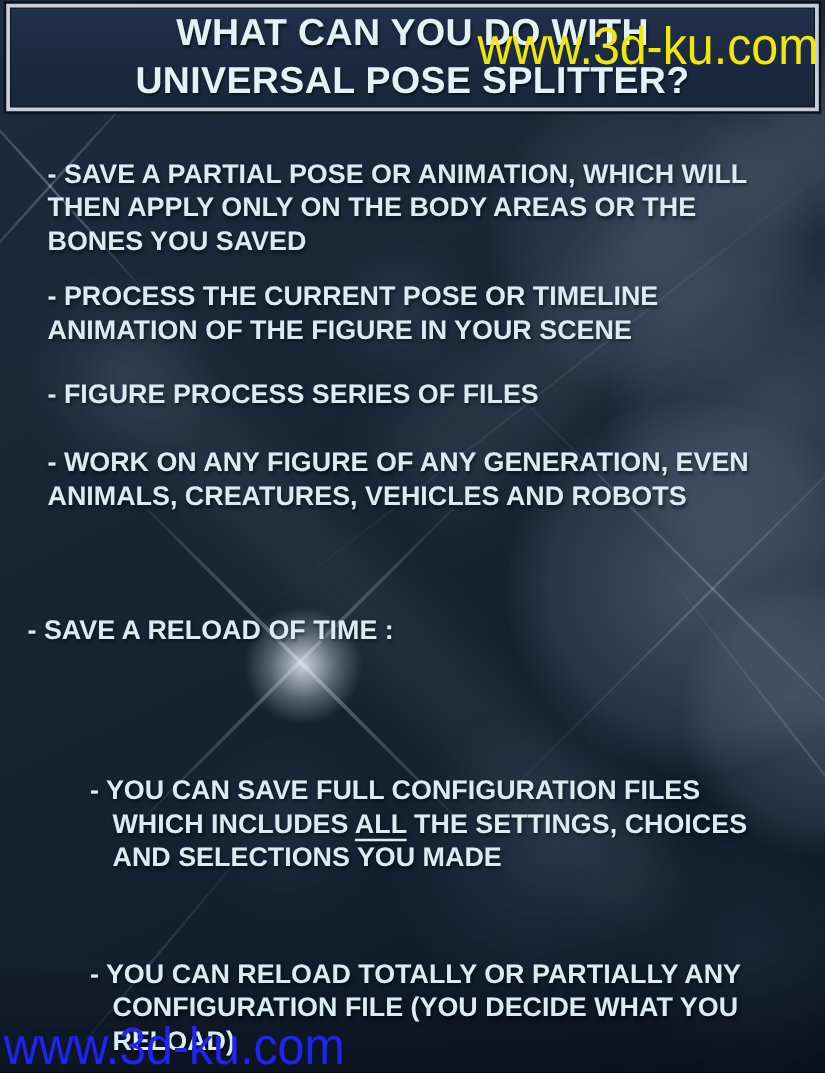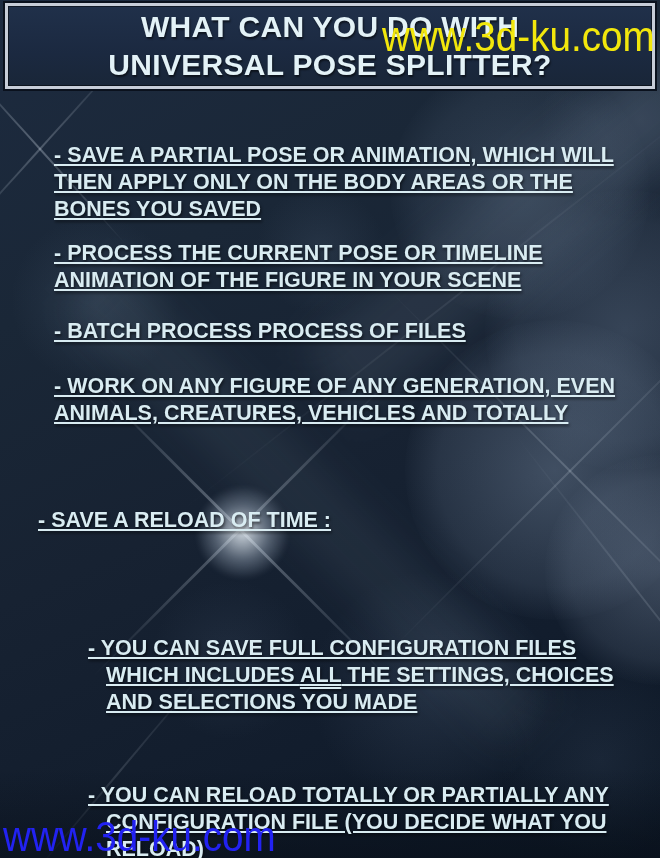--- a/index.html
+++ b/index.html
@@ -44,22 +44,22 @@
     background:linear-gradient(180deg,#20304a 0%,#1b2940 60%,#192638 100%);
     border:3px solid #c7cdd8;box-shadow:0 0 0 2px #0a111d, inset 0 0 0 1px rgba(0,0,0,.45);
     display:flex;align-items:center;justify-content:center;text-align:center;
   }
   .title{
     font-size:30px;font-weight:bold;line-height:38px;letter-spacing:.3px;
     color:#e3f2f7;white-space:pre-line;text-shadow:1px 2px 2px rgba(0,0,0,.55);
   }
   
   .para{
-    position:absolute;margin:16px;font-size:21.5px;font-weight:bold;line-height:27px;
-    color:#d9ecf2;white-space:pre;text-shadow:1px 2px 3px rgba(0,0,0,.55);text-decoration:underline;
+    position:absolute;margin:0;font-size:21.5px;font-weight:bold;line-height:27px;
+    color:#d9ecf2;white-space:pre;text-shadow:1px 2px 3px rgba(0,0,0,.55);
   }
   .lvl1{left:38px;}
   .lvl1b{left:22px;}
   .lvl2{left:72px;padding-left:18px;text-indent:-18px;}
   .p1{top:126px;} .p2{top:224px;} .p3{top:302px;} .p4{top:357px;}
   .p5{top:491px;} .p6{top:542px;} .p7{top:619px;} .p8{top:766px;}
   .u-word{text-decoration:underline;text-decoration-thickness:2px;text-underline-offset:5px;}
   
   .wm{position:absolute;font-size:42px;font-weight:400;line-height:1;white-space:nowrap;
       transform:scaleX(.92);transform-origin:left top;}
@@ -98,23 +98,23 @@
   <div class="header-box">
     <div class="title">WHAT CAN YOU DO WITH
 UNIVERSAL POSE SPLITTER?</div>
   </div>
 
   <p class="para lvl1 p1">- SAVE A PARTIAL POSE OR ANIMATION, WHICH WILL
 THEN APPLY ONLY ON THE BODY AREAS OR THE
 BONES YOU SAVED</p>
   <p class="para lvl1 p2">- PROCESS THE CURRENT POSE OR TIMELINE
 ANIMATION OF THE FIGURE IN YOUR SCENE</p>
-  <p class="para lvl1 p3">- BATCH PROCESS PROCESS OF FILES</p>
+  <p class="para lvl1 p3">- FIGURE PROCESS SERIES OF FILES</p>
   <p class="para lvl1 p4">- WORK ON ANY FIGURE OF ANY GENERATION, EVEN
-ANIMALS, CREATURES, VEHICLES AND TOTALLY</p>
+ANIMALS, CREATURES, VEHICLES AND ROBOTS</p>
   <p class="para lvl1b p5">- SAVE A RELOAD OF TIME :</p>
   <p class="para lvl2 p7"><span>- YOU CAN SAVE FULL CONFIGURATION FILES
 WHICH INCLUDES </span><span class="u-word">ALL</span><span> THE SETTINGS, CHOICES
 AND SELECTIONS YOU MADE</span></p>
   <p class="para lvl2 p8">- YOU CAN RELOAD TOTALLY OR PARTIALLY ANY
 CONFIGURATION FILE (YOU DECIDE WHAT YOU
 RELOAD)</p>
 
   <div class="wm wm-top">www.3d-ku.com</div>
   <div class="wm wm-bottom">www.3d-ku.com</div>

